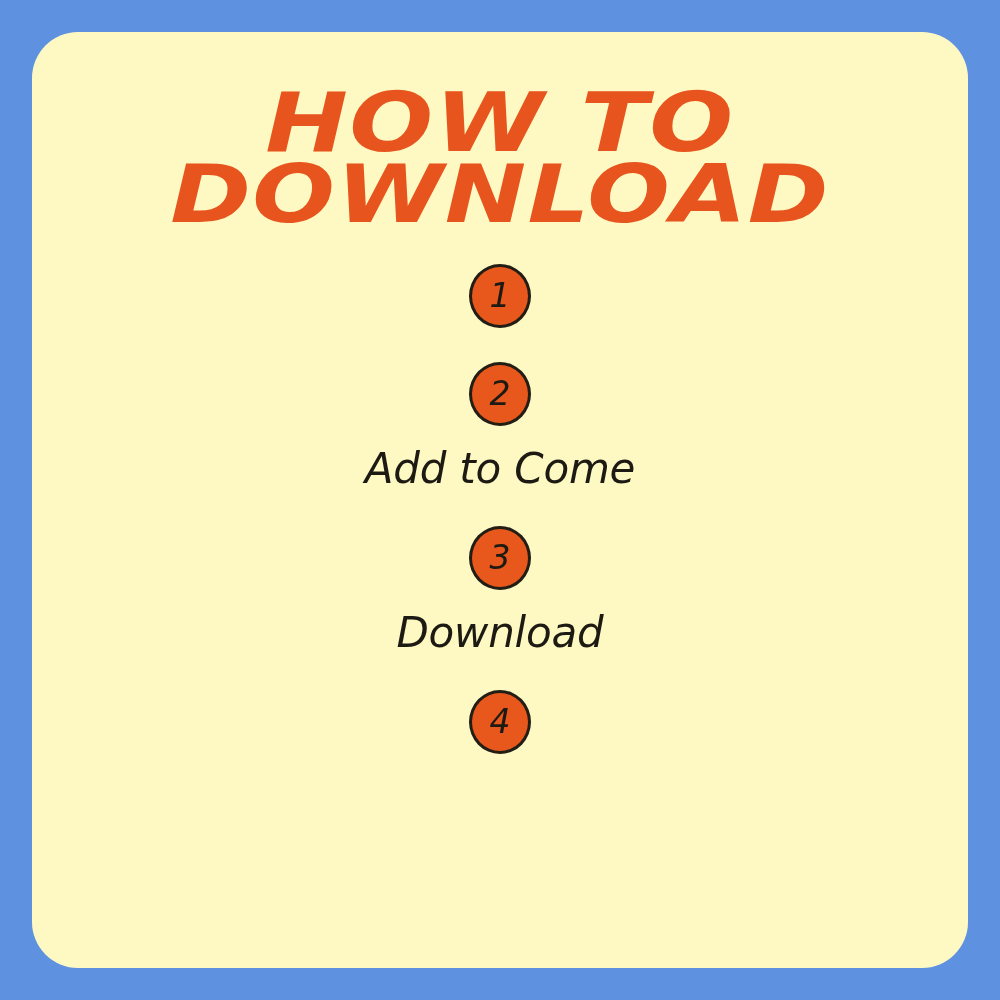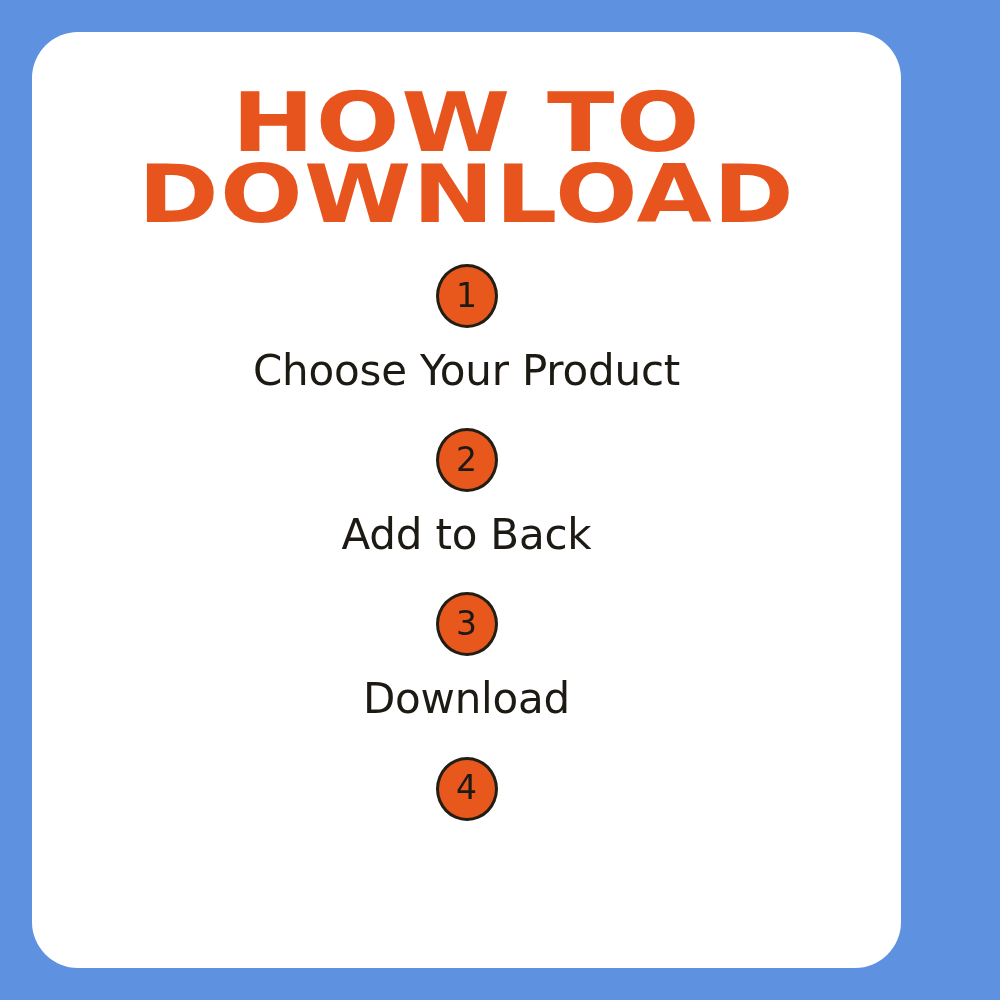--- a/index.html
+++ b/index.html
@@ -19,26 +19,27 @@
     position: relative;
     width: 1000px;
     height: 1000px;
     background: #5e91e0;
     box-sizing: border-box;
     padding: 32px;
   }
 
   #card {
     position: relative;
-    width: 869px;
+    width: 936px;
     height: 936px;
-    background: #ffffff;
+    background: #fef9c3;
     border-radius: 46px;
     box-sizing: border-box;
     overflow: hidden;
+    font-style: italic;
   }
 
   
   #title-block {
     position: absolute;
     left: 0;
     top: 58px;
     width: 100%;
     text-align: center;
     user-select: none;
@@ -122,26 +123,25 @@
 
     <div id="title-block">
       <span class="title-line" id="title-line-1">HOW TO</span>
       <span class="title-line" id="title-line-2">DOWNLOAD</span>
     </div>
 
     <div id="steps">
 
       <div class="step">
         <span class="step-badge">1</span>
-        <span class="step-label">Choose Your Product</span>
       </div>
 
       <div class="step">
         <span class="step-badge">2</span>
-        <span class="step-label">Add to Back</span>
+        <span class="step-label">Add to Come</span>
       </div>
 
       <div class="step">
         <span class="step-badge">3</span>
         <span class="step-label">Download</span>
       </div>
 
       <div class="step">
         <span class="step-badge">4</span>
       </div>

